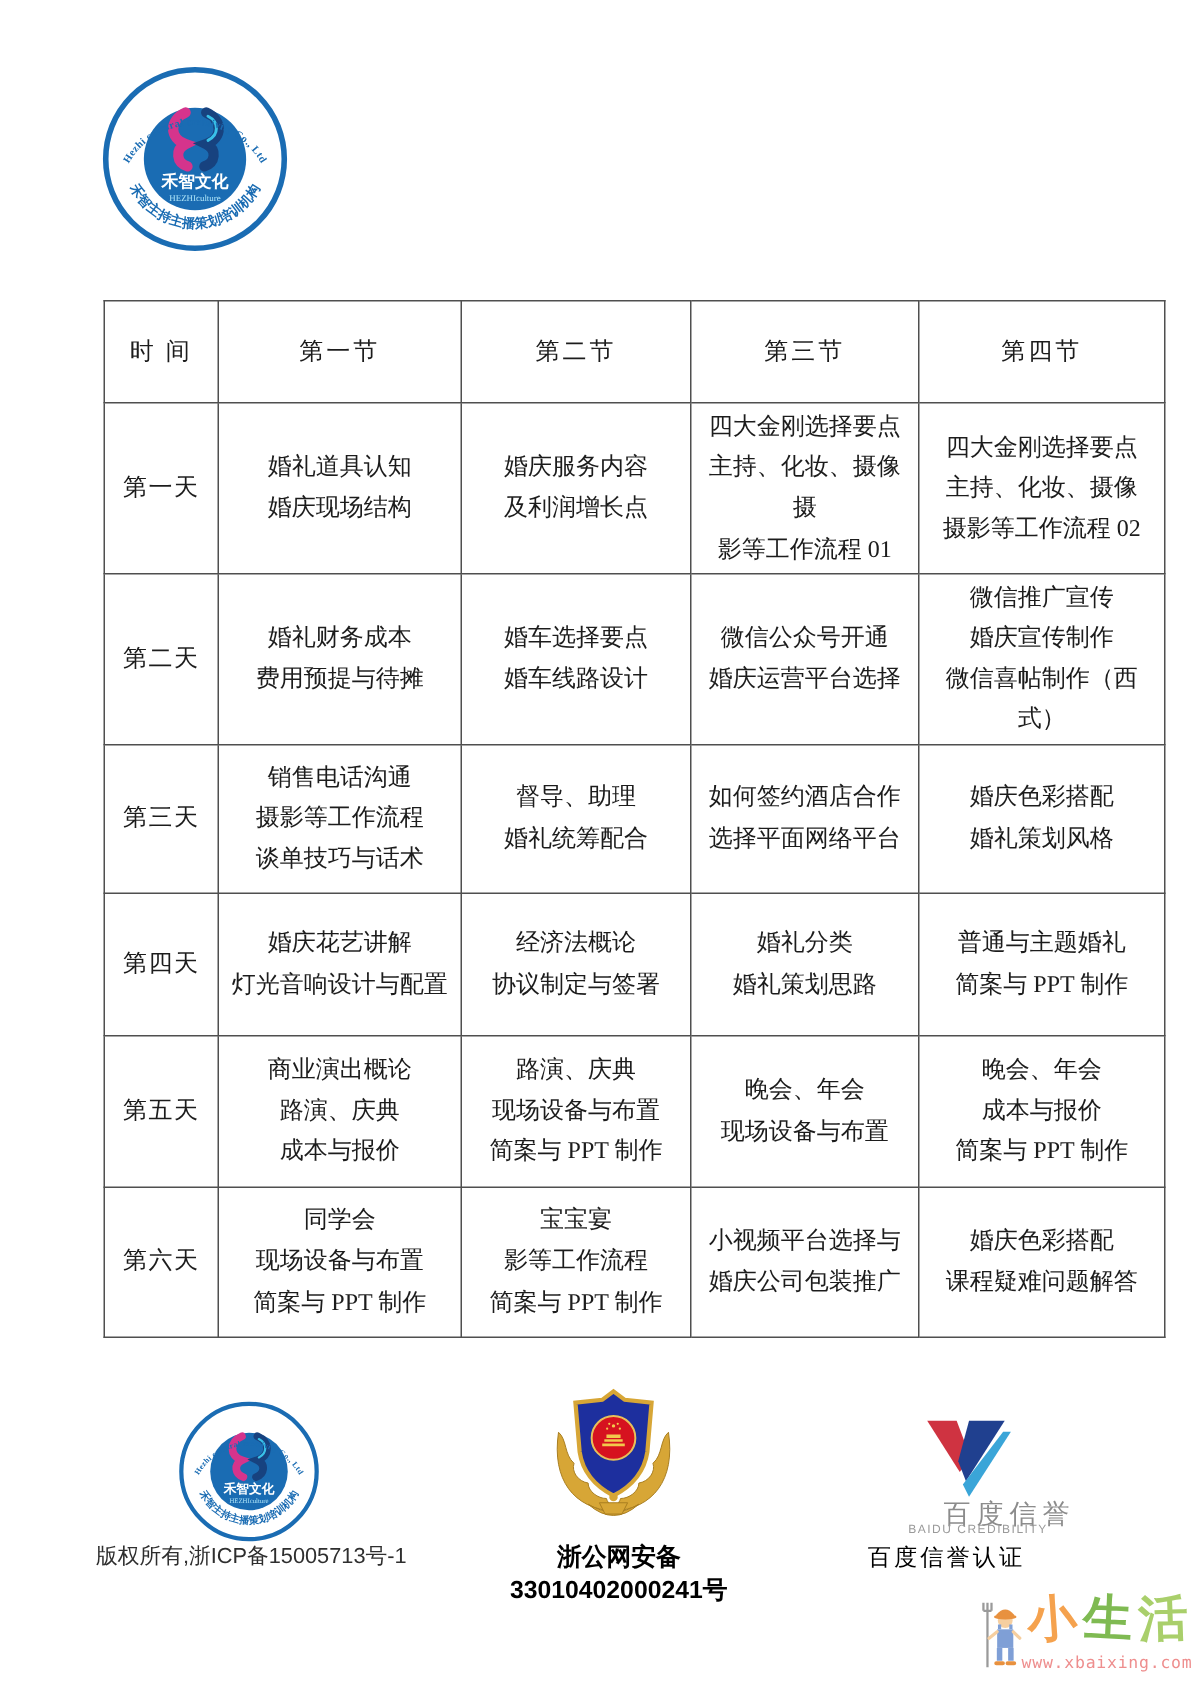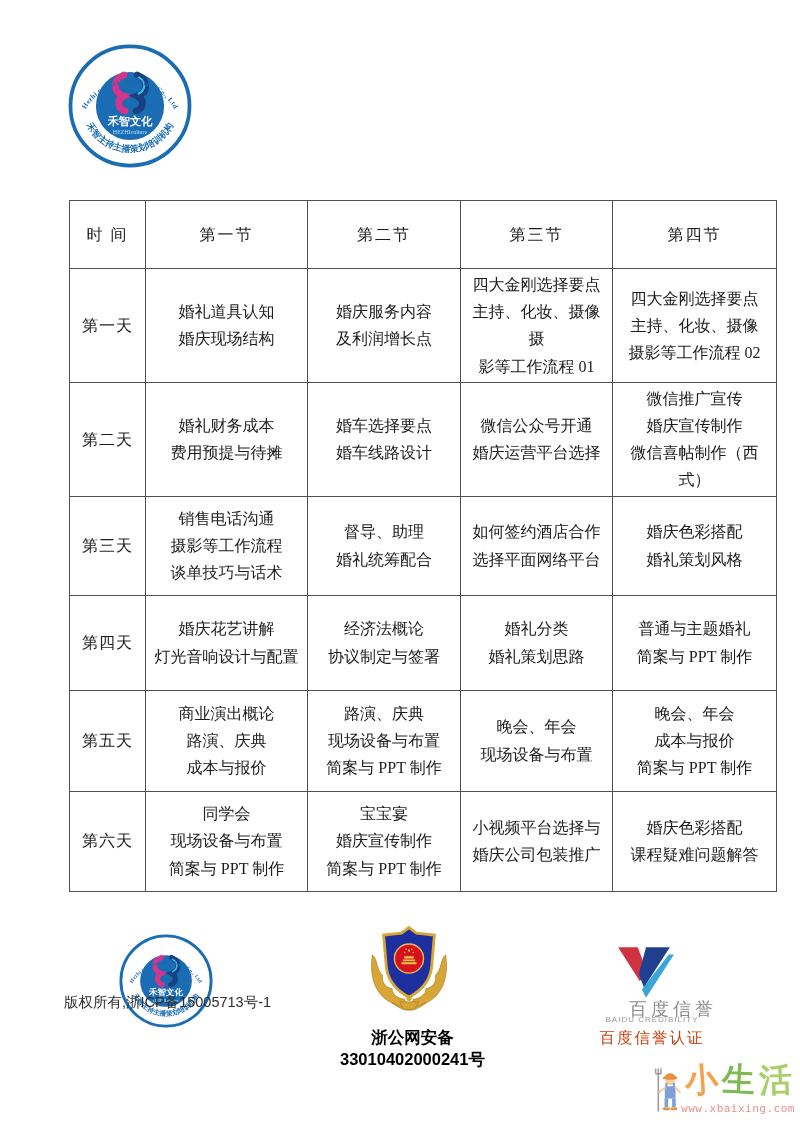--- a/index.html
+++ b/index.html
@@ -18,32 +18,32 @@
   table.sched td,table.sched th{border:1px solid #4f4f4f;text-align:center;
       font-size:16px;font-weight:400;color:#1c1c1c;padding:2px 4px;
       white-space:pre-line;line-height:1.7;vertical-align:middle;}
   table.sched th{height:63px;letter-spacing:2px;}
   td.day{vertical-align:top;padding-top:22px;letter-spacing:1px;}
   tr.r1 td{height:101px;} tr.r2 td{height:90px;} tr.r3 td{height:94px;}
   tr.r4 td{height:90px;} tr.r5 td{height:96px;} tr.r6 td{height:95px;}
 
   
   .hezhi-logo-bottom{position:absolute;left:119px;top:934px;width:94px;height:94px;}
-  .copyright{position:absolute;left:55px;top:993px;width:225px;text-align:center;
+  .copyright{position:absolute;left:55px;top:1028px;width:225px;text-align:center;
              font-family:"Liberation Sans",sans-serif;font-size:14.5px;color:#2e2e2e;}
   .police-badge{position:absolute;left:362px;top:922px;width:94px;height:92px;}
   .police-filing{position:absolute;left:305px;top:1027px;width:215px;text-align:center;
              font-family:"Liberation Sans",sans-serif;font-size:16.5px;font-weight:700;color:#000;}
   .baidu-v{position:absolute;left:614px;top:944px;width:62px;height:54px;}
   .baidu-cn{position:absolute;left:587px;top:997px;width:130px;text-align:right;
             font-family:"Liberation Sans",sans-serif;font-size:18px;color:#8c8c8c;letter-spacing:4px;}
   .baidu-en{position:absolute;left:587px;top:1015px;width:130px;text-align:center;
             font-family:"Liberation Sans",sans-serif;font-size:8px;color:#9a9a9a;letter-spacing:1px;}
-  .baidu-cert{position:absolute;left:587px;top:1028px;width:130px;text-align:center;
-            font-family:"Liberation Sans",sans-serif;font-size:15.5px;color:#c2410c;letter-spacing:2px;}
+  .baidu-cert{position:absolute;left:566px;top:1028px;width:130px;text-align:center;
+            font-family:"Liberation Sans",sans-serif;font-size:15.5px;color:#000000;letter-spacing:2px;}
 
   
   .wm{position:absolute;left:652px;top:1060px;width:146px;height:66px;}
   .wm-farmer{position:absolute;left:2px;top:6px;width:28px;height:48px;}
   .wm-text{position:absolute;left:32px;top:0px;width:112px;font-weight:700;font-size:33px;
            line-height:40px;text-align:center;letter-spacing:4px;white-space:nowrap;}
   .wm-c1{color:#f5a24e;display:inline-block;transform:rotate(-4deg);}
   .wm-c2{color:#7fba52;display:inline-block;transform:rotate(3deg);}
   .wm-c3{color:#a9cf6b;display:inline-block;transform:rotate(-2deg);}
   .wm-url{position:absolute;left:26px;top:42px;width:120px;text-align:center;
@@ -196,21 +196,21 @@
         <td>晚会、年会
 成本与报价
 简案与 PPT 制作</td>
       </tr>
       <tr class="r6">
         <td class="day">第六天</td>
         <td>同学会
 现场设备与布置
 简案与 PPT 制作</td>
         <td>宝宝宴
-婚庆宣传制作
+影等工作流程
 简案与 PPT 制作</td>
         <td>小视频平台选择与
 婚庆公司包装推广</td>
         <td>婚庆色彩搭配
 课程疑难问题解答</td>
       </tr>
     </tbody>
       </table>
   </div>
 

